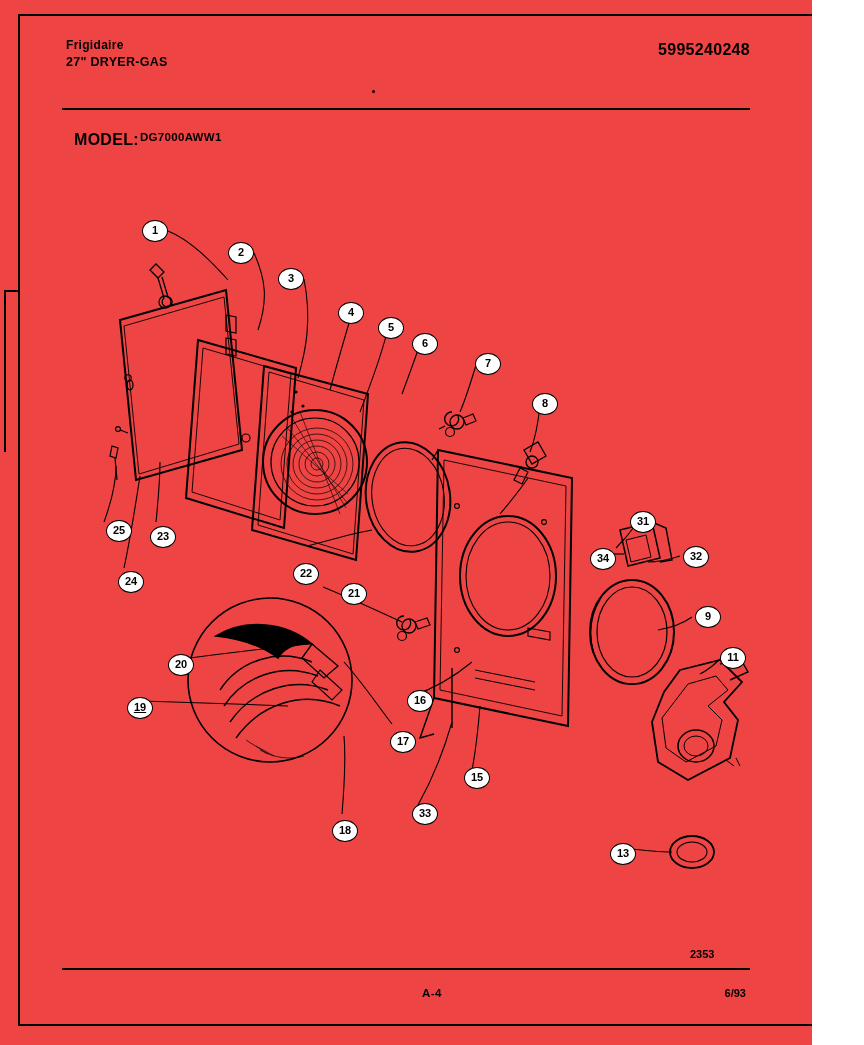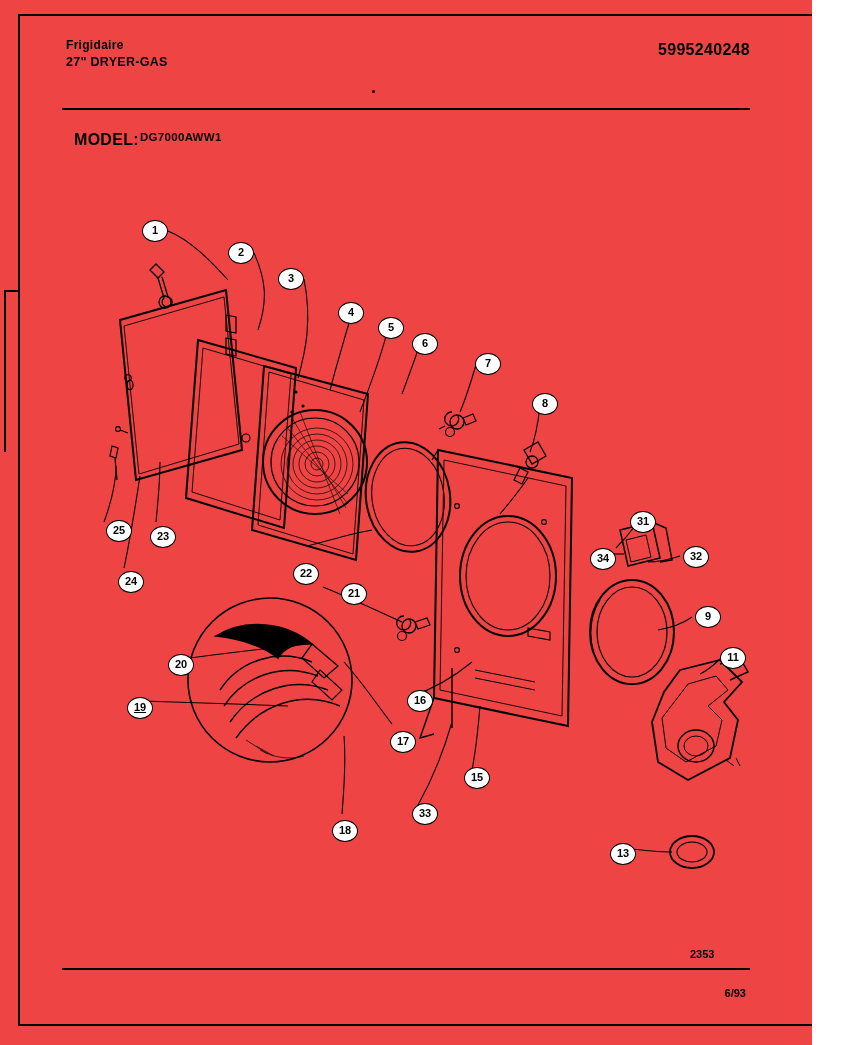--- a/index.html
+++ b/index.html
@@ -351,15 +351,16 @@
     <div class="callout" style="left:86px;   top:370px;">25</div>
     <div class="callout" style="left:610px;  top:361px;">31</div>
     <div class="callout" style="left:663px;  top:396px;">32</div>
     <div class="callout" style="left:392px;  top:653px;">33</div>
     <div class="callout" style="left:570px;  top:398px;">34</div>
 
   </div>
 
   <div class="rule-bottom"></div>
   <div class="fig-no">2353</div>
+  <div class="page-no">A-4</div>
   <div class="date-no">6/93</div>
 
 </div>
 
 </body></html>

